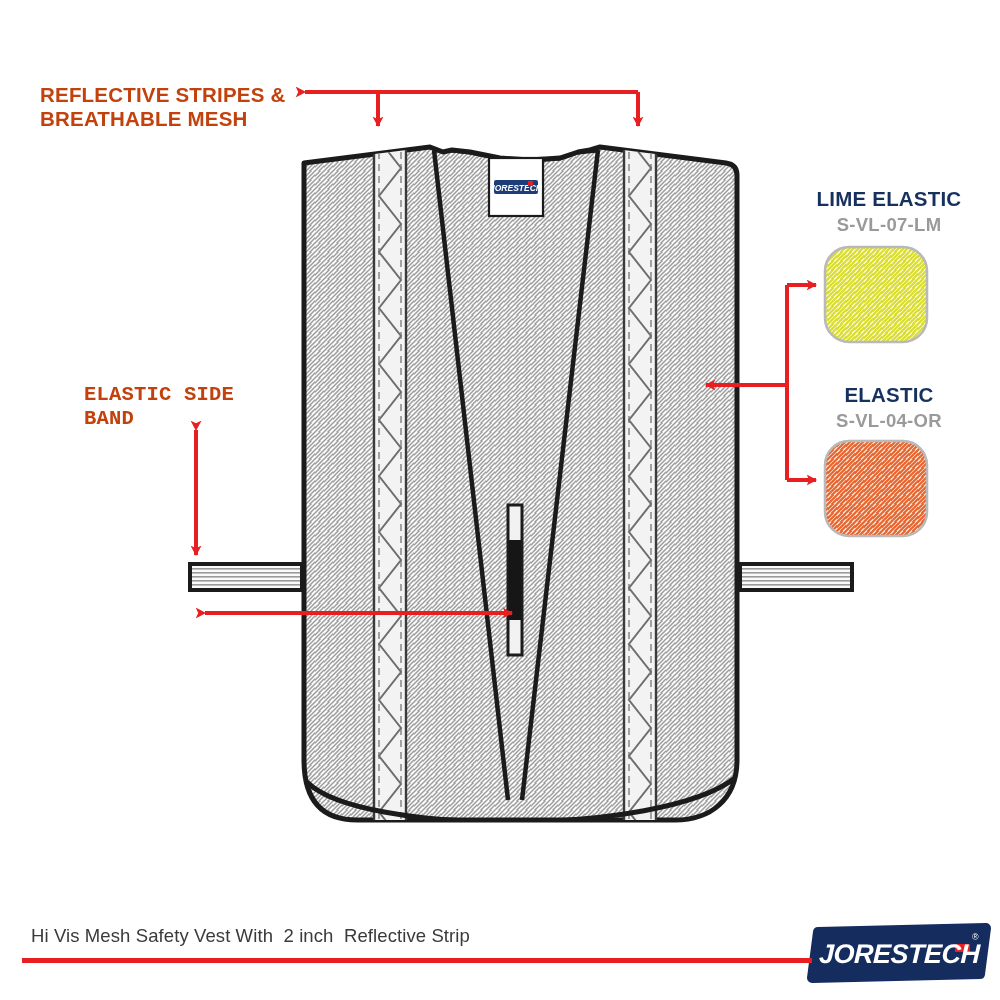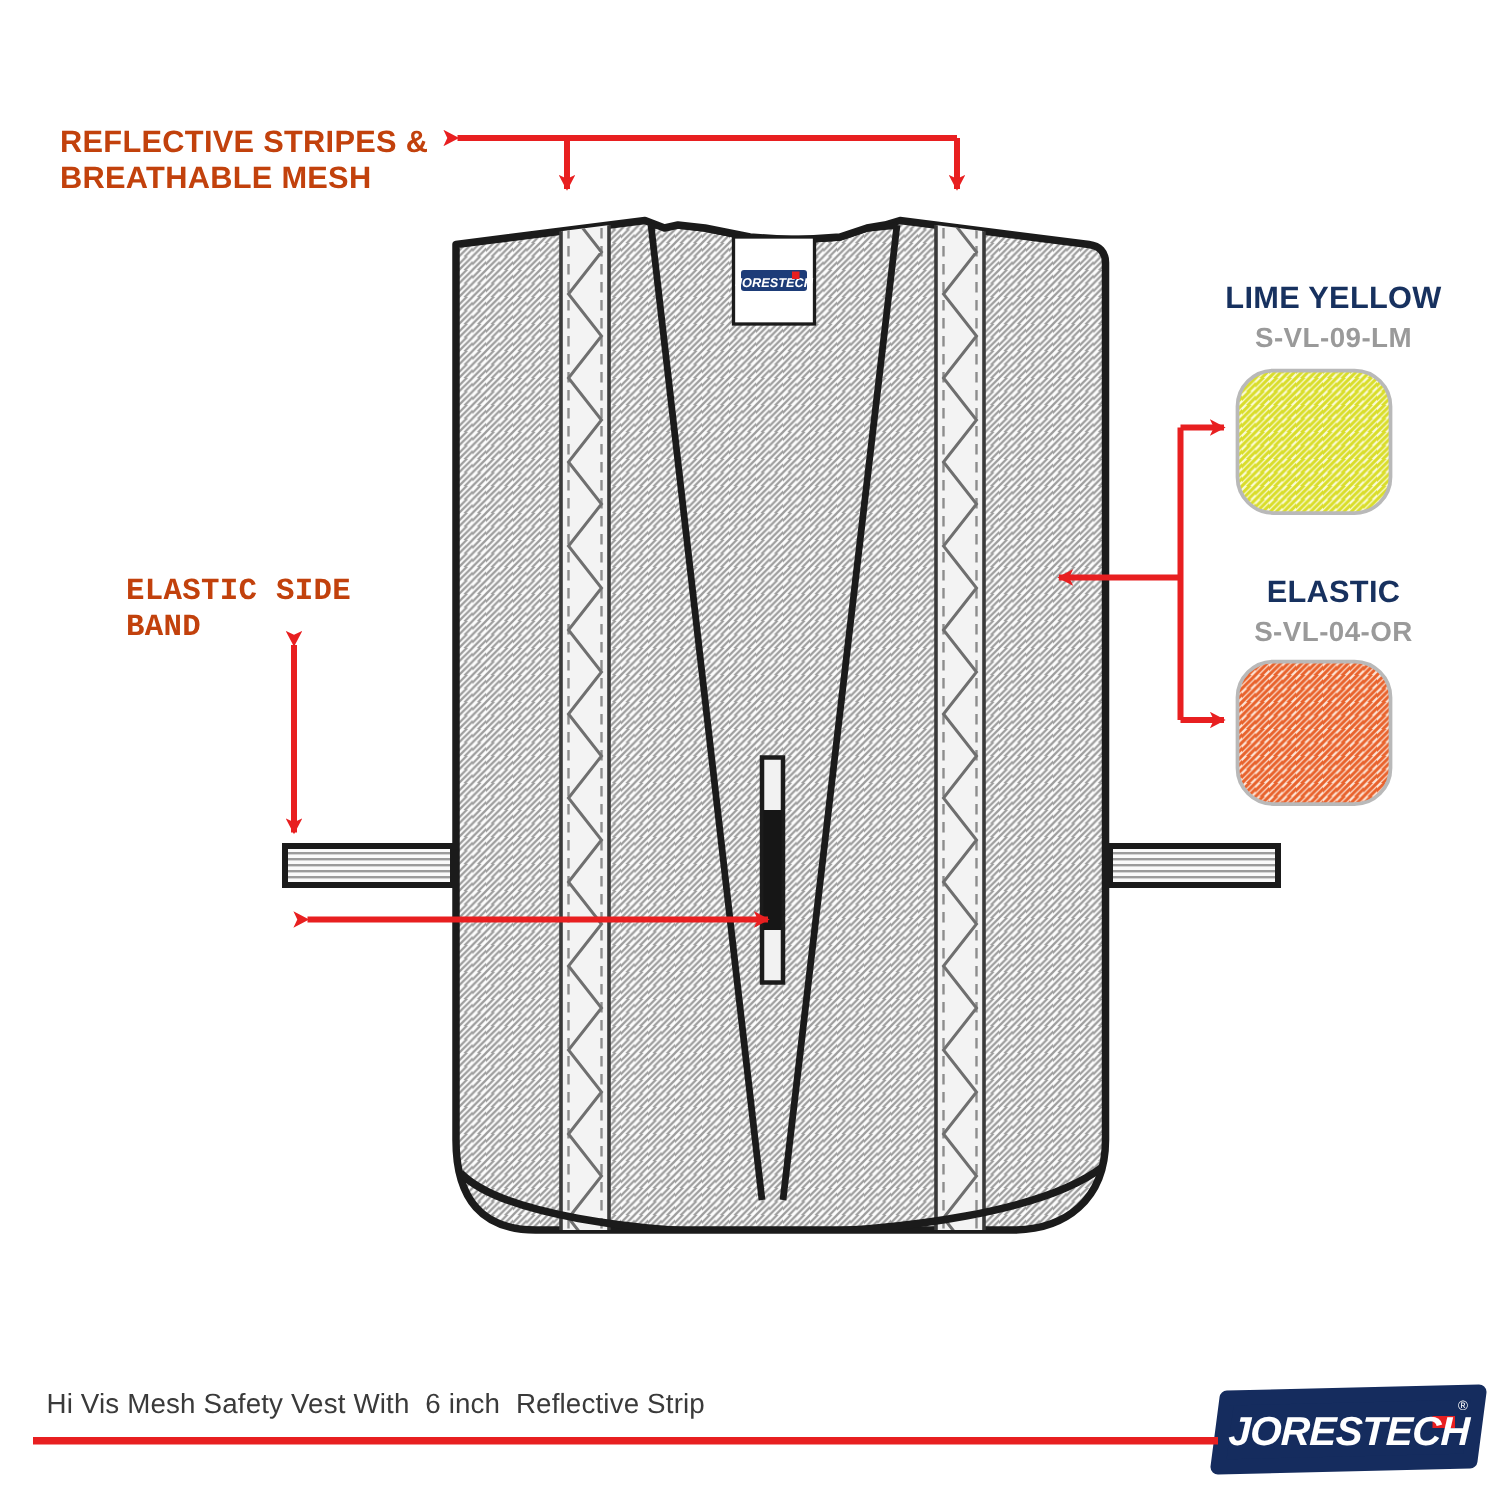--- a/index.html
+++ b/index.html
@@ -152,27 +152,27 @@
 </svg>
 
 
 <div class="lbl big" style="left:40px;top:83px;">REFLECTIVE STRIPES &amp;
 BREATHABLE MESH</div>
 
 <div class="lbl big" style="left:84px;top:383px;font-family:Liberation Mono, monospace;">ELASTIC SIDE
 BAND</div>
 
 
-<div class="swtitle" style="left:789px;top:187px;width:200px;text-align:center;">LIME YELLOW</div>
-<div class="sku" style="left:789px;top:214px;width:200px;text-align:center;">S-VL-09-LM</div>
+<div class="swtitle" style="left:789px;top:187px;width:200px;text-align:center;">LIME ELASTIC</div>
+<div class="sku" style="left:789px;top:214px;width:200px;text-align:center;">S-VL-07-LM</div>
 
 <div class="swtitle" style="left:789px;top:383px;width:200px;text-align:center;">ELASTIC</div>
 <div class="sku" style="left:789px;top:410px;width:200px;text-align:center;">S-VL-04-OR</div>
 
-<div id="caption">Hi Vis Mesh Safety Vest With  6 inch  Reflective Strip</div>
+<div id="caption">Hi Vis Mesh Safety Vest With  2 inch  Reflective Strip</div>
 <div id="redrule"></div>
 
 <div id="logo">
   <div class="lg-txt">
         <span>JORESTECH</span>
       </div>
 </div>
 
 </div>
 

